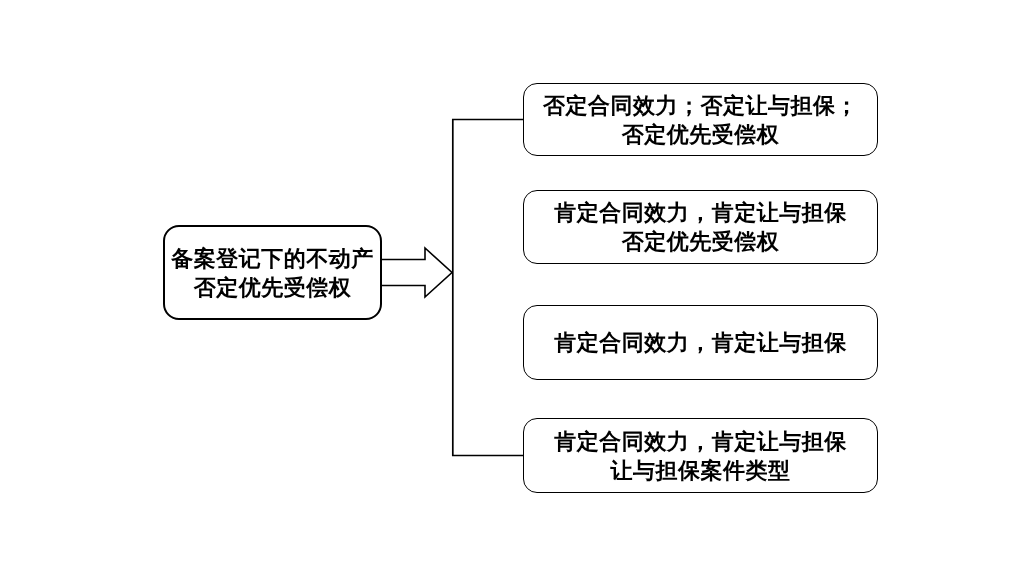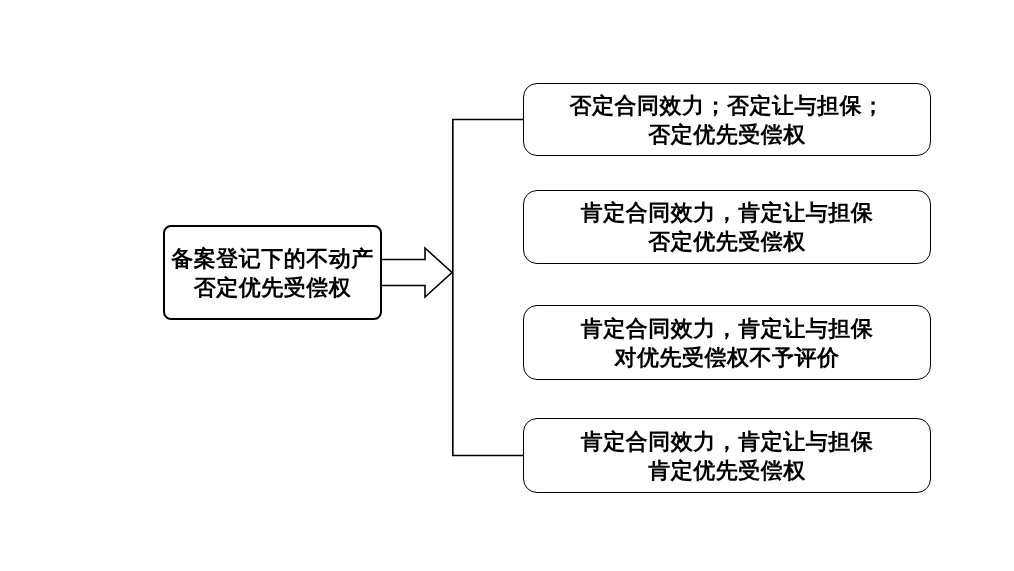--- a/index.html
+++ b/index.html
@@ -38,25 +38,25 @@
     font-size: 22px;
     line-height: 29px;
     letter-spacing: 0.5px;
   }
   .root-box {
     left: 163px;
     top: 225px;
     width: 219px;
     height: 95px;
     border-width: 2.5px;
-    border-radius: 8px;
+    border-radius: 16px;
   }
   .branch-box {
     left: 523px;
-    width: 408px;
+    width: 355px;
   }
   .branch-1 { top: 83px;  height: 73px; }
   .branch-2 { top: 190px; height: 74px; }
   .branch-3 { top: 305px; height: 75px; }
   .branch-4 { top: 418px; height: 75px; }
   .box .line {
     white-space: nowrap;
   }
 </style>
 </head>
@@ -81,21 +81,20 @@
     <div class="line">否定优先受偿权</div>
   </div>
 
   <div class="box branch-box branch-2">
     <div class="line">肯定合同效力，肯定让与担保</div>
     <div class="line">否定优先受偿权</div>
   </div>
 
   <div class="box branch-box branch-3">
     <div class="line">肯定合同效力，肯定让与担保</div>
-    <div class="line">对优先受偿权不予评价</div>
   </div>
 
   <div class="box branch-box branch-4">
     <div class="line">肯定合同效力，肯定让与担保</div>
-    <div class="line">肯定优先受偿权</div>
+    <div class="line">让与担保案件类型</div>
   </div>
 
 </div>
 
 </body></html>

